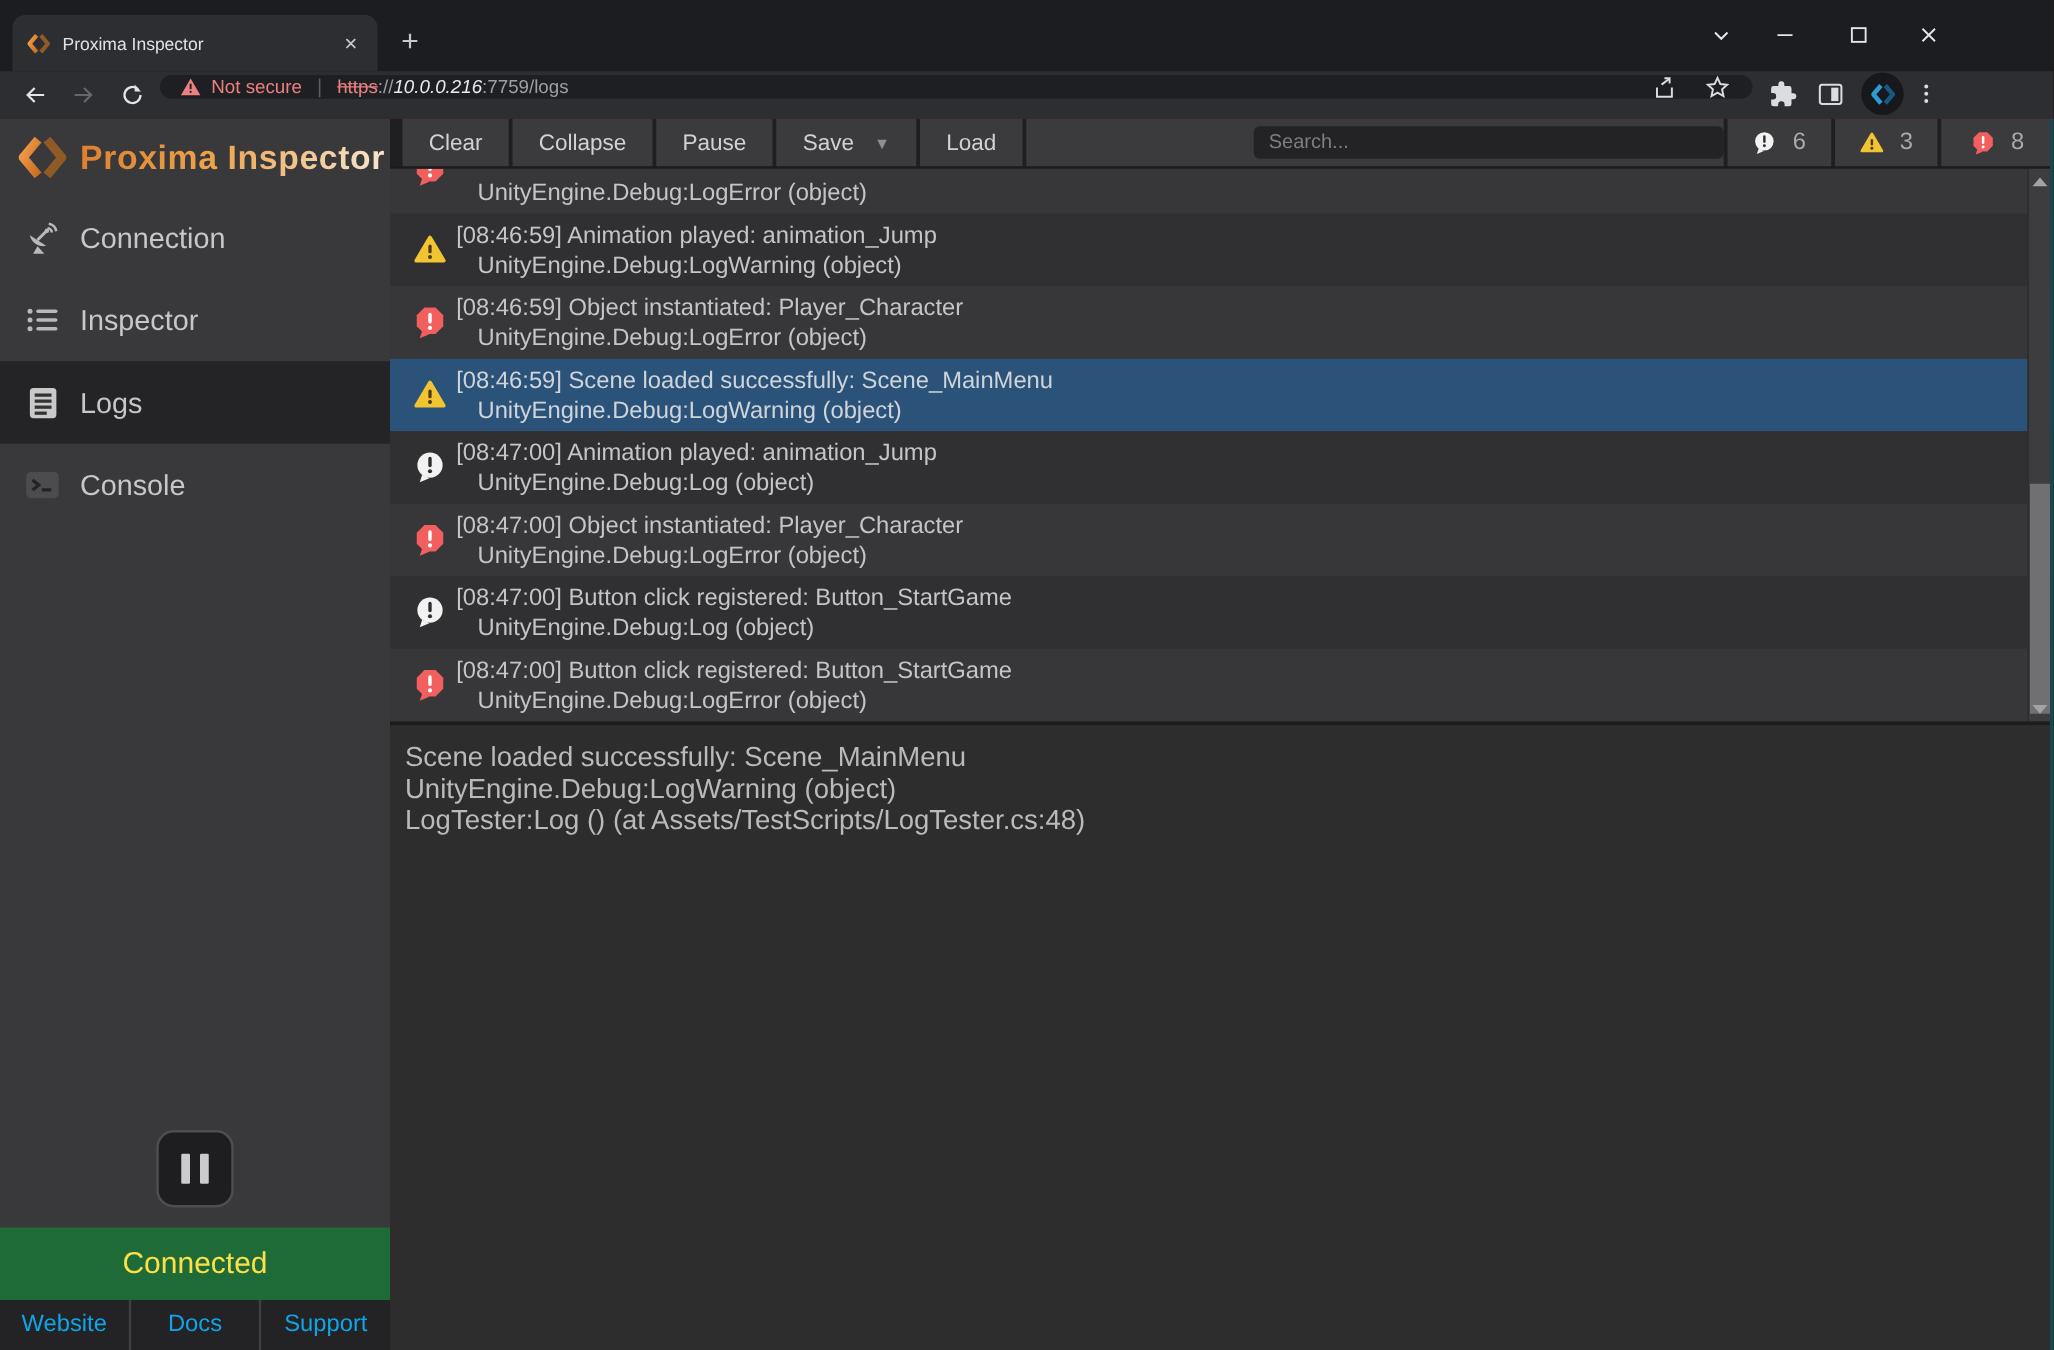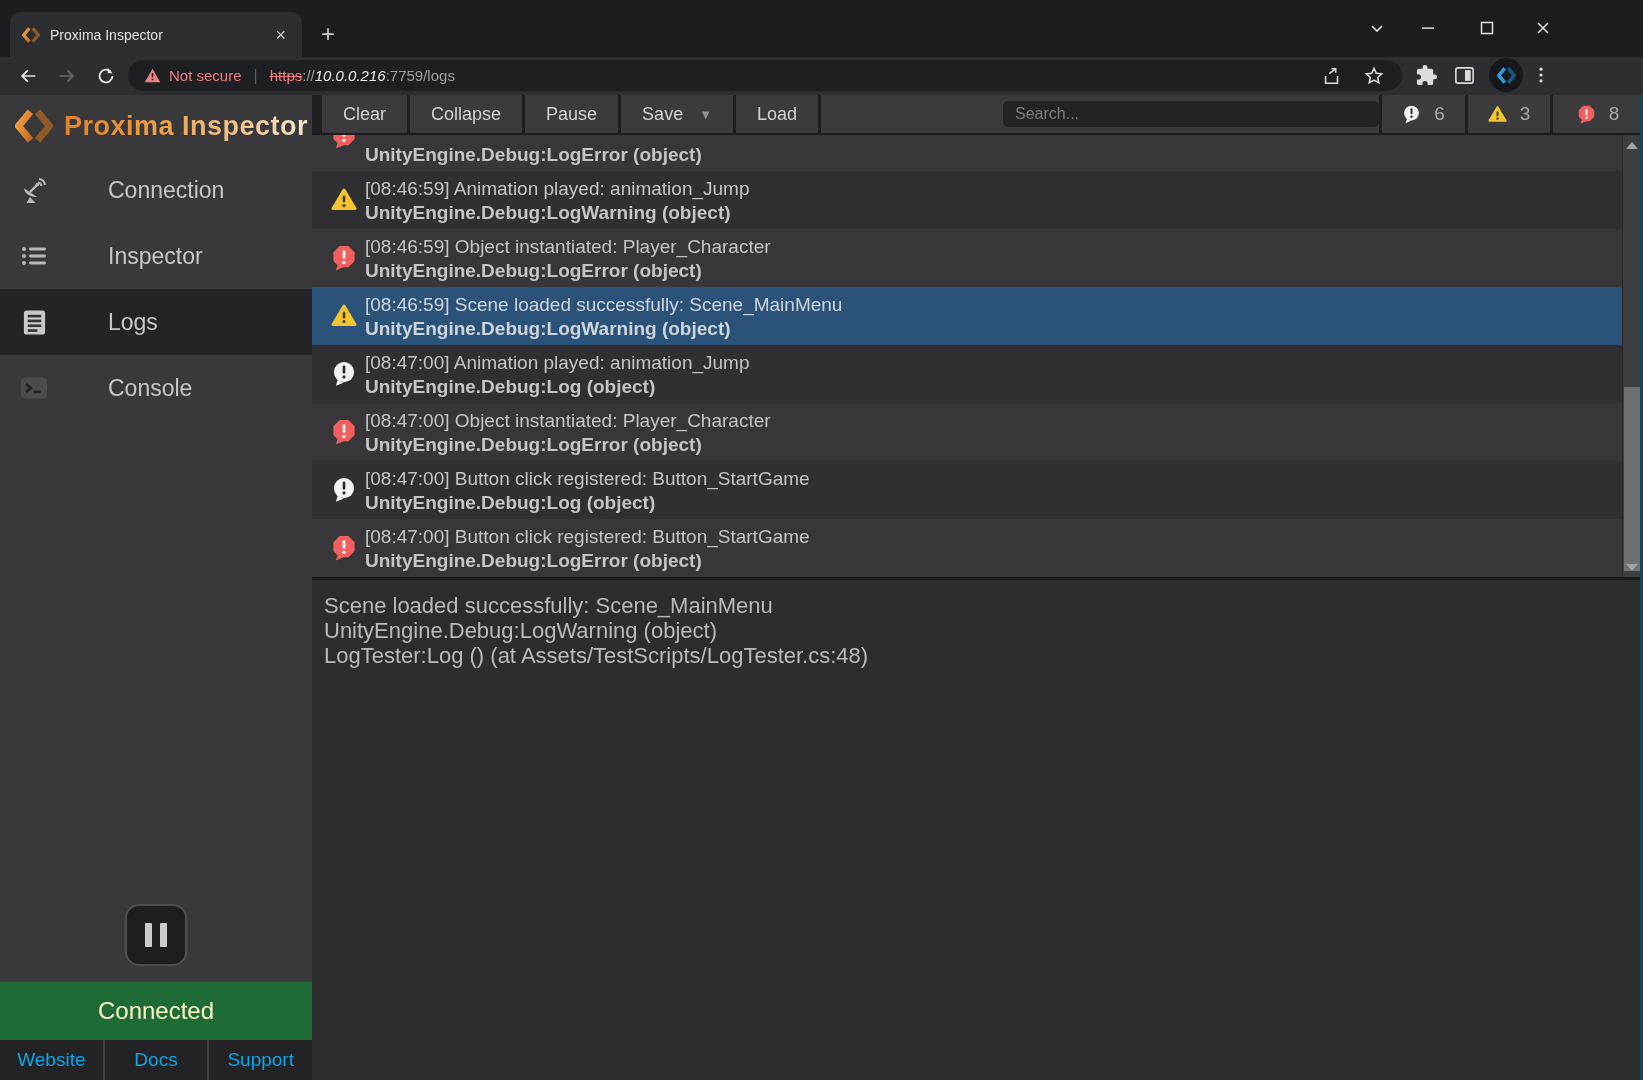--- a/index.html
+++ b/index.html
@@ -9,46 +9,46 @@
   .tabstrip{position:absolute;top:0;left:0;right:0;height:57px;background:#1c1d21;}
   .tab{position:absolute;left:10px;top:12px;width:292px;height:45px;background:#2d2e32;
        border-radius:10px 10px 0 0;display:flex;align-items:center;padding:0 12px;box-sizing:border-box;}
   .tab-title{font-size:14px;color:#dfe2e7;margin-left:10px;flex:1;white-space:nowrap;overflow:hidden;}
   .tab-close{color:#c6c9ce;font-size:18px;line-height:18px;padding:0 4px;cursor:default;}
   .newtab{position:absolute;left:312px;top:18px;width:32px;height:32px;color:#c6c9ce;font-size:24px;
           display:flex;align-items:center;justify-content:center;}
   .winctl{position:absolute;top:8px;width:40px;height:40px;display:flex;align-items:center;justify-content:center;color:#e4e6ea;}
   .toolbar-row{position:absolute;top:57px;left:0;right:0;height:38px;background:#2d2e32;}
   .navbtn{position:absolute;top:61px;width:30px;height:30px;display:flex;align-items:center;justify-content:center;}
-  .url-pill{position:absolute;left:128px;top:60px;width:1274px;height:31px;border-radius:16px;background:#1e1f23;
+  .url-pill{position:absolute;left:128px;top:60px;width:1274px;height:19px;border-radius:16px;background:#1e1f23;
             display:flex;align-items:center;font-size:15px;padding:0 16px;box-sizing:border-box;}
   .sec-label{color:#ec8080;margin-left:8px;}
   .pill-div{color:#5a5c60;margin:0 12px;font-size:16px;}
   .u-strike{color:#ec8080;text-decoration:line-through;}
   .u-dim{color:#9aa0a6;}
   .u-host{color:#e8eaed;font-style:italic;}
   .pill-spacer{flex:1;}
   .pill-icon{width:24px;height:24px;margin-left:18px;display:flex;align-items:center;justify-content:center;}
   .ext-icon{position:absolute;top:61px;width:28px;height:28px;display:flex;align-items:center;justify-content:center;}
   .avatar{position:absolute;left:1489px;top:58px;width:34px;height:34px;border-radius:50%;background:#17181c;
           display:flex;align-items:center;justify-content:center;}
   
   .sidebar{position:absolute;top:95px;left:0;width:312px;bottom:0;background:#39393b;display:flex;flex-direction:column;}
   .brand{height:62px;display:flex;align-items:center;padding-left:15px;}
   .brand-name{margin-left:11px;font-size:27px;font-weight:600;letter-spacing:.5px;
      background:linear-gradient(90deg,#e0802f 0%,#eda24a 42%,#f7e6cf 100%);
      -webkit-background-clip:text;background-clip:text;color:transparent;white-space:nowrap;}
-  .nav-item{height:66px;display:flex;align-items:center;padding-left:19px;font-size:23px;color:#c7c7c8;cursor:default;gap:44px;}
+  .nav-item{height:66px;display:flex;align-items:center;padding-left:19px;font-size:23px;color:#c7c7c8;cursor:default;}
   .nav-item.active{background:#242427;}
   .nav-ico{width:30px;height:30px;margin-right:15px;display:flex;align-items:center;justify-content:center;}
   .side-spacer{flex:1;}
   .pause-btn{align-self:center;margin-bottom:16px;width:62px;height:62px;border-radius:14px;background:#1e1e20;
              border:2px solid #4e4e50;box-sizing:border-box;display:flex;align-items:center;justify-content:center;gap:8px;}
   .pause-btn i{display:block;width:7px;height:24px;background:#cbcbcd;border-radius:1px;}
-  .status-bar{height:58px;background:#1e6b38;color:#fef9c3;font-size:24px;display:flex;align-items:center;justify-content:center;}
+  .status-bar{height:58px;background:#1e6b38;color:#fde047;font-size:24px;display:flex;align-items:center;justify-content:center;}
   .app-bar{height:49px;background:#262f45;color:#ccd3e2;font-size:18px;display:flex;align-items:center;justify-content:center;}
   .side-footer{height:40px;background:#232325;display:flex;}
   .side-footer .f-btn{flex:1;display:flex;align-items:center;justify-content:center;font-size:19px;color:#0ea5e9;}
   .side-footer .f-btn + .f-btn{border-left:2px solid #3f3f41;}
   
   .main{position:absolute;top:95px;left:312px;right:0;bottom:0;background:#b91c1c;display:flex;flex-direction:column;}
   .edge{position:absolute;top:95px;right:0;width:3px;bottom:0;background:#174654;z-index:9;}
   .log-toolbar{height:38px;background:#1f1f21;display:flex;align-items:stretch;padding-left:10px;border-bottom:2px solid #1b1b1c;}
   .tb-btn{background:#3b3b3d;color:#d2d2d3;font-size:18px;padding:0 21px;display:flex;align-items:center;margin-right:3px;white-space:nowrap;}
   .tb-caret{margin-left:16px;color:#8f8f91;font-size:13px;}
@@ -63,21 +63,21 @@
   
   .loglist{position:relative;height:442px;overflow:hidden;background:#303032;}
   .logrow{position:relative;height:58px;padding-left:53px;box-sizing:border-box;}
   .logrow.shade-light{background:#373739;}
   .logrow.shade-dark{background:#303032;}
   .logrow.selected{background:#2b5379;}
   .logrow.partial{height:36px;overflow:hidden;}
   .licon{position:absolute;left:19px;top:16px;width:26px;height:26px;}
   .logrow.partial .licon{top:-12px;}
   .l1{position:absolute;left:53px;top:7px;font-size:19px;color:#c3c5c7;white-space:nowrap;}
-  .l2{position:absolute;left:53px;top:31px;font-size:19px;color:#c3c5c7;white-space:nowrap;font-weight:bold;}
+  .l2{position:absolute;left:70px;top:31px;font-size:19px;color:#c3c5c7;white-space:nowrap;}
   .logrow.partial .l2{top:9px;}
   .logrow.selected .l1,.logrow.selected .l2{color:#ced4d9;}
   
   .scrollbar{position:absolute;top:0;right:2px;bottom:0;width:18px;background:#3d3d3f;border-left:1px solid #29292a;}
   .sb-up,.sb-down{position:absolute;left:0;width:18px;height:16px;display:flex;align-items:center;justify-content:center;}
   .sb-up{top:2px;} .sb-down{bottom:2px;}
   .sb-up i{width:0;height:0;border-left:6px solid transparent;border-right:6px solid transparent;border-bottom:7px solid #a3a3a5;}
   .sb-down i{width:0;height:0;border-left:6px solid transparent;border-right:6px solid transparent;border-top:7px solid #a3a3a5;}
   .sb-thumb{position:absolute;left:1px;right:1px;top:252px;height:184px;background:#707072;}
   

